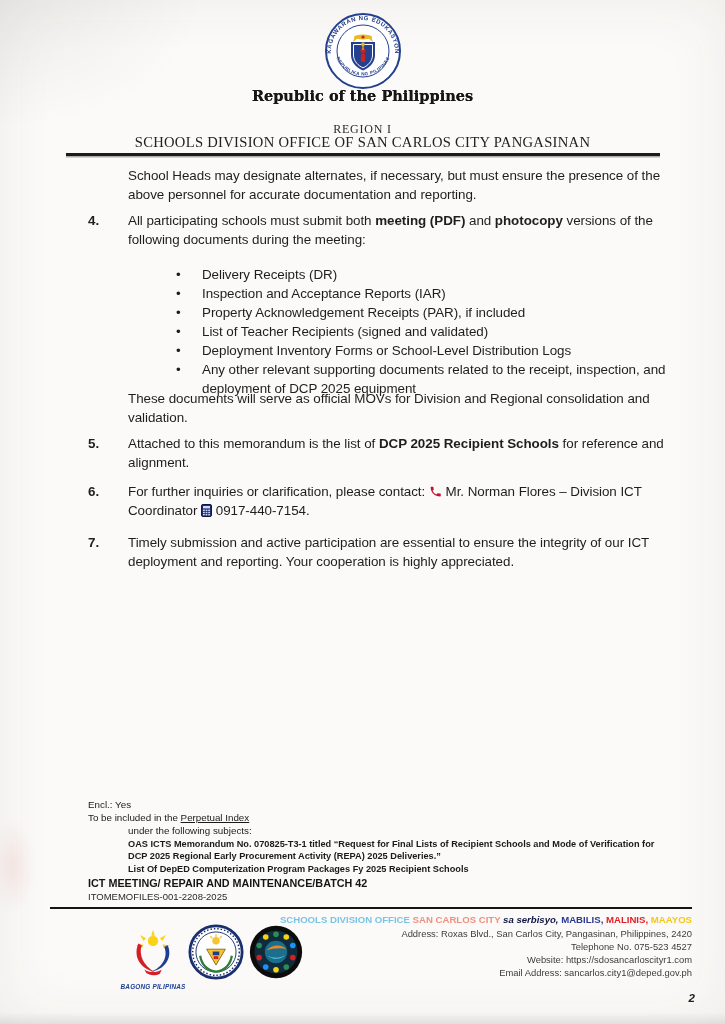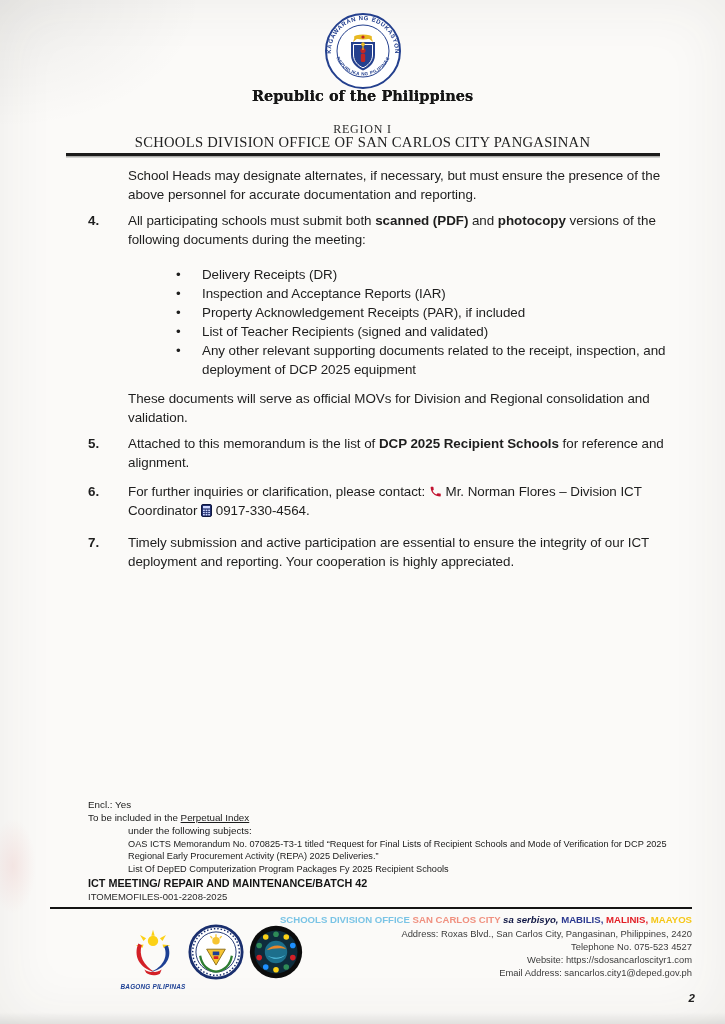--- a/index.html
+++ b/index.html
@@ -35,21 +35,21 @@
   b{font-weight:700;}
   .bullets{position:absolute;left:168px;top:257px;width:496px;margin:8px;padding:0;list-style:none;
     font-size:13.4px;line-height:19px;letter-spacing:-.05px;}
   .bullets li{display:flex;}
   .bullets li::before{content:"\2022";width:26px;flex:0 0 26px;}
   .inline-icon{display:inline-block;vertical-align:-2px;}
 
   
   .encl-line{position:absolute;left:88px;font-size:9.8px;line-height:12px;color:#1a1a1a;}
   .encl-ind{left:128px;}
-  .encl-bold{font-weight:400;font-size:9.2px;width:540px;line-height:12px;}
+  .encl-bold{font-weight:700;font-size:9.2px;width:540px;line-height:12px;}
   .u{text-decoration:underline;}
   .meeting{position:absolute;left:88px;top:877px;font-size:10.8px;font-weight:700;color:#151515;}
   .fileref{position:absolute;left:88px;top:891px;font-size:9.5px;color:#2a2a2a;text-align:center;}
 
   
   .f-rule{position:absolute;left:50px;top:907px;width:642px;height:2px;background:#141414;}
   .f-text{position:absolute;right:33px;text-align:right;font-size:9.4px;line-height:13px;color:#3c3c3c;}
   .tagline{top:913px;font-weight:700;font-size:9.6px;}
   .tg-office{color:var(--office-blue,#7ac4e5);}
   .tg-city{color:var(--city-salmon,#f0907f);}
@@ -115,35 +115,38 @@
   </div>
   <div class="h-line h-republic blackletter">Republic of the Philippines</div>
   <div class="h-line h-region">REGION I</div>
   <div class="h-line h-office">SCHOOLS DIVISION OFFICE OF SAN CARLOS CITY PANGASINAN</div>
   <div class="h-rule"></div>
 
   <div class="para" style="top:166px">School Heads may designate alternates, if necessary, but must ensure the presence of the above personnel for accurate documentation and reporting.</div>
 
   <div class="item" style="top:211px">
     <span class="num">4.</span>
-    <div class="itext"><span>All participating schools must submit both </span><b>scanned (PDF)</b><span> and </span><b>photocopy</b><span> versions of the following documents during the meeting:</span></div>
+    <div class="itext"><span>All participating schools must submit both </span><b>meeting (PDF)</b><span> and </span><b>photocopy</b><span> versions of the following documents during the meeting:</span></div>
   </div>
 
   <ul class="bullets">
     <li>
         <span>Delivery Receipts (DR)</span>
       </li>
     <li>
         <span>Inspection and Acceptance Reports (IAR)</span>
       </li>
     <li>
         <span>Property Acknowledgement Receipts (PAR), if included</span>
       </li>
     <li>
         <span>List of Teacher Recipients (signed and validated)</span>
+      </li>
+    <li>
+        <span>Deployment Inventory Forms or School-Level Distribution Logs</span>
       </li>
     <li>
         <span>Any other relevant supporting documents related to the receipt, inspection, and deployment of DCP 2025 equipment</span>
       </li>
   </ul>
 
   <div class="para" style="top:389px">These documents will serve as official MOVs for Division and Regional consolidation and validation.</div>
 
   <div class="item" style="top:434px">
     <span class="num">5.</span>
@@ -161,21 +164,21 @@
             <rect x="2" y="5.6" width="1.8" height="1.4"></rect>
             <rect x="4.6" y="5.6" width="1.8" height="1.4"></rect>
             <rect x="7.2" y="5.6" width="1.8" height="1.4"></rect>
             <rect x="2" y="7.8" width="1.8" height="1.4"></rect>
             <rect x="4.6" y="7.8" width="1.8" height="1.4"></rect>
             <rect x="7.2" y="7.8" width="1.8" height="1.4"></rect>
             <rect x="2" y="10" width="1.8" height="1.4"></rect>
             <rect x="4.6" y="10" width="1.8" height="1.4"></rect>
             <rect x="7.2" y="10" width="1.8" height="1.4"></rect>
           </g>
-        </svg><span> 0917-330-4564.</span></div>
+        </svg><span> 0917-440-7154.</span></div>
   </div>
 
   <div class="item" style="top:533px">
     <span class="num">7.</span>
     <div class="itext">Timely submission and active participation are essential to ensure the integrity of our ICT deployment and reporting. Your cooperation is highly appreciated.</div>
   </div>
 
   <div class="encl-line" style="top:799px">Encl.: Yes</div>
   <div class="encl-line" style="top:812px"><span>To be included in the </span><span class="u">Perpetual Index</span></div>
   <div class="encl-line encl-ind" style="top:825px">under the following subjects:</div>

